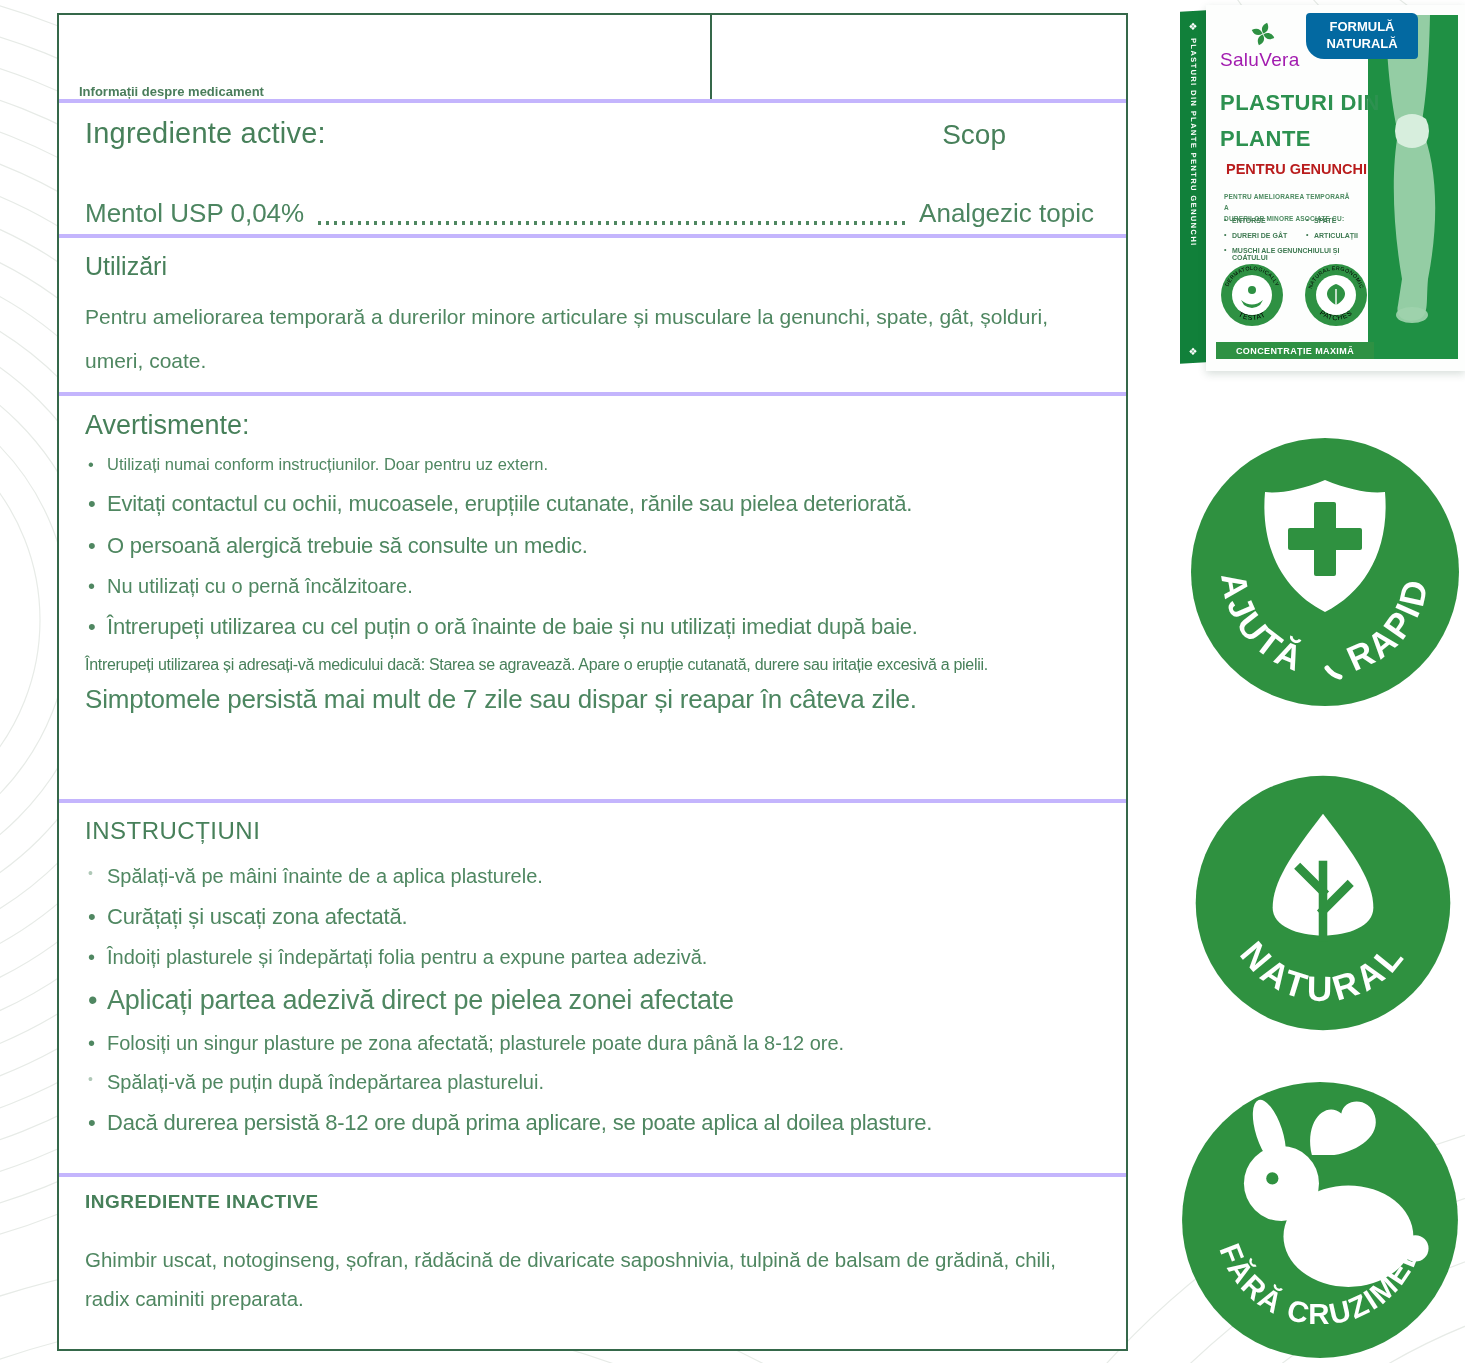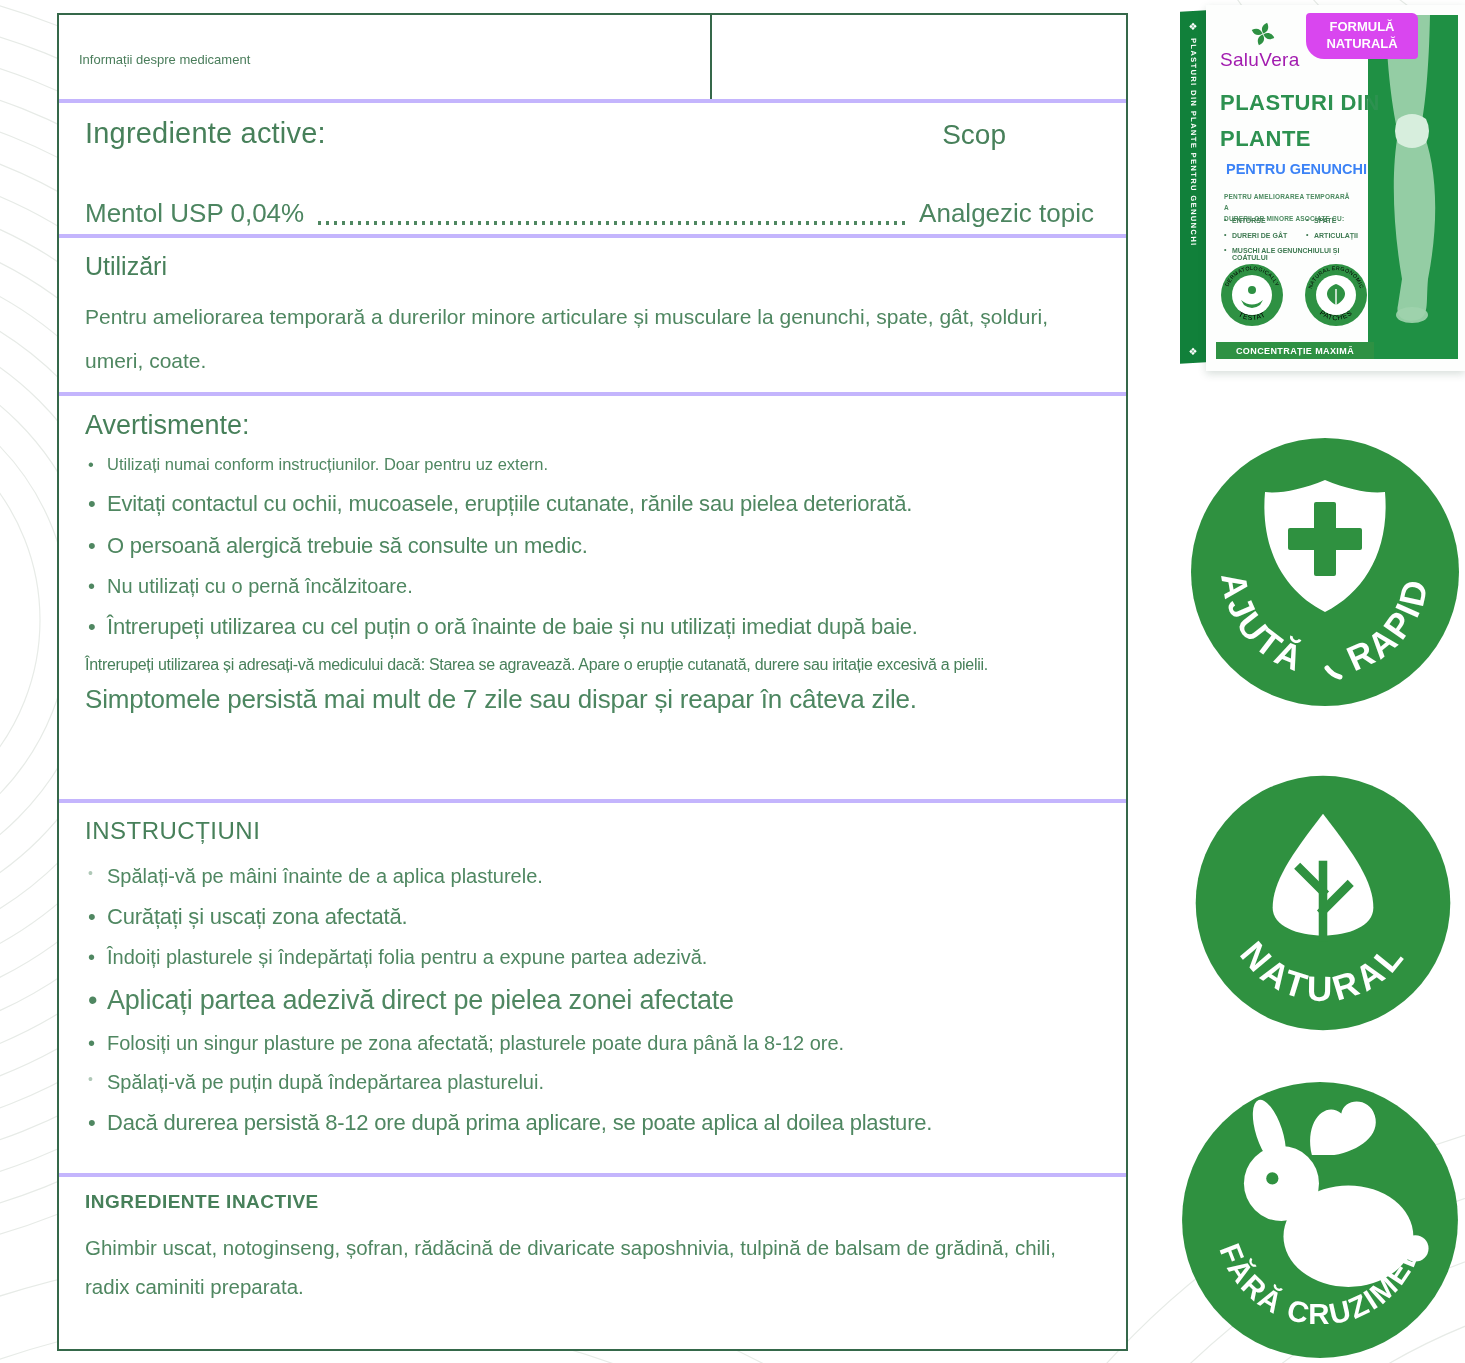--- a/index.html
+++ b/index.html
@@ -10,21 +10,21 @@
   }
   
   .bg-waves { position:absolute; left:0; top:0; width:1465px; height:1363px; z-index:0; }
 
   
   .sheet {
     position:absolute; left:57px; top:13px; width:1071px; z-index:2;
     background:#ffffff; border:2px solid #35684a; color:#4f8761;
   }
   .header-row { height:84px; display:flex; }
-  .header-row .cell-left { flex:0 0 651px; display:flex; align-items:flex-end; padding:0 0 32px 20px; }
+  .header-row .cell-left { flex:0 0 651px; display:flex; align-items:flex-end; padding:0 0 0 20px;font-weight:bold; }
   .header-row .cell-left span { font-size:13px; color:#4a7d5b; }
   .header-row .cell-right { flex:1; border-left:2px solid #35684a; }
 
   section.sec { border-top:4px solid #c4b5fd; padding:14px 14px 0 26px; overflow:hidden; }
 
   .sec-ingredients { height:135px; position:relative; }
   .sec-ingredients h1 { font-size:29px; font-weight:500; color:#47805a; letter-spacing:.2px; }
   .sec-ingredients .scop { position:absolute; top:16px; right:120px; font-size:28px; font-weight:500; color:#47805a; }
   .ing-row { display:flex; align-items:baseline; margin-top:48px; font-size:26px; color:#4c8560; white-space:nowrap; padding-right:18px; }
   .ing-row .leader { flex:1; height:4px; margin:0 10px 4px 14px; align-self:flex-end;
@@ -45,40 +45,40 @@
   li.xl { font-size:27px; letter-spacing:-0.2px; margin-bottom:16px; }
   li.faint::before { opacity:.45; font-size:.7em; top:4px; }
   .warn-note { font-size:16px; letter-spacing:-0.3px; white-space:nowrap; color:#47805a; margin:2px 0 10px; }
   .warn-highlight { font-size:26px; letter-spacing:-0.2px; white-space:nowrap; color:#4c8660; }
 
   .sec-directions { height:374px; padding-top:22px; }
   .sec-directions h2 { font-size:24px; font-weight:500; letter-spacing:.5px; color:#47805a; margin-bottom:20px; }
 
   .sec-inactive { height:176px; padding-top:20px; }
   .sec-inactive h2 { font-size:19px; font-weight:600; letter-spacing:.5px; color:#47805a; }
-  .sec-inactive p { margin-top:16px; font-size:20.5px; line-height:1.9; color:#4f8761; max-width:1015px; }
+  .sec-inactive p { margin-top:28px; font-size:20.5px; line-height:1.9; color:#4f8761; max-width:1015px; }
 
   
   .product-box { position:absolute; left:1180px; top:5px; width:285px; height:366px; z-index:3; }
   .spine { position:absolute; left:0; top:6px; width:26px; height:352px; background:#11803a;
            transform:skewY(-3deg); display:flex; flex-direction:column; align-items:center; color:#fff; }
   .spine .glyph { font-size:10px; margin:10px 0 6px; }
   .spine .vtext { writing-mode:vertical-rl; font-size:7.5px; font-weight:700; letter-spacing:1.4px; flex:1; }
   .face { position:absolute; left:26px; top:0; width:259px; height:366px; background:#fdfefd;
           box-shadow:0 3px 8px rgba(40,80,55,.18); }
   .panel { position:absolute; left:162px; top:10px; width:90px; height:344px; background:#1f9044; }
   .formula-badge { position:absolute; left:100px; top:8px; width:112px; padding:6px 2px;
-          background:#d946ef; color:#fff; font-size:13px; font-weight:700; text-align:center;
+          background:#0369a1; color:#fff; font-size:13px; font-weight:700; text-align:center;
           line-height:1.3; border-radius:4px 6px 4px 18px; z-index:6; }
   .logo { position:absolute; left:14px; top:16px; width:120px; text-align:left; }
   .logo .licon { display:block; margin-left:30px; }
   .logo .lname { font-size:19px; color:#a21caf; margin-top:2px; letter-spacing:.3px; }
   .box-title { position:absolute; left:14px; top:80px; font-size:22px; font-weight:700;
           color:#2d9150; letter-spacing:.5px; line-height:1.65; }
-  .box-subtitle { position:absolute; left:20px; top:156px; font-size:14.5px; font-weight:700; color:#3b82f6; }
+  .box-subtitle { position:absolute; left:20px; top:156px; font-size:14.5px; font-weight:700; color:#b91c1c; }
   .box-desc { position:absolute; left:18px; top:186px; width:132px; font-size:6.5px; font-weight:600;
           color:#4c8a60; line-height:1.7; letter-spacing:.2px; }
   .box-bullets { position:absolute; left:18px; top:212px; width:148px; font-size:7px; font-weight:700; color:#3f7a52; }
   .box-bullets .brow { display:flex; margin-bottom:8px; }
   .box-bullets .bitem { position:relative; padding-left:8px; }
   .box-bullets .bitem::before { content:"•"; position:absolute; left:0; top:-1px; }
   .box-bullets .c1 { width:82px; }
   .stamps { position:absolute; left:14px; top:258px; display:flex; gap:20px; }
   .box-banner { position:absolute; left:10px; bottom:12px; width:158px; height:17px; background:#2e9143;
           color:#fff; font-size:9px; font-weight:700; letter-spacing:.4px;

